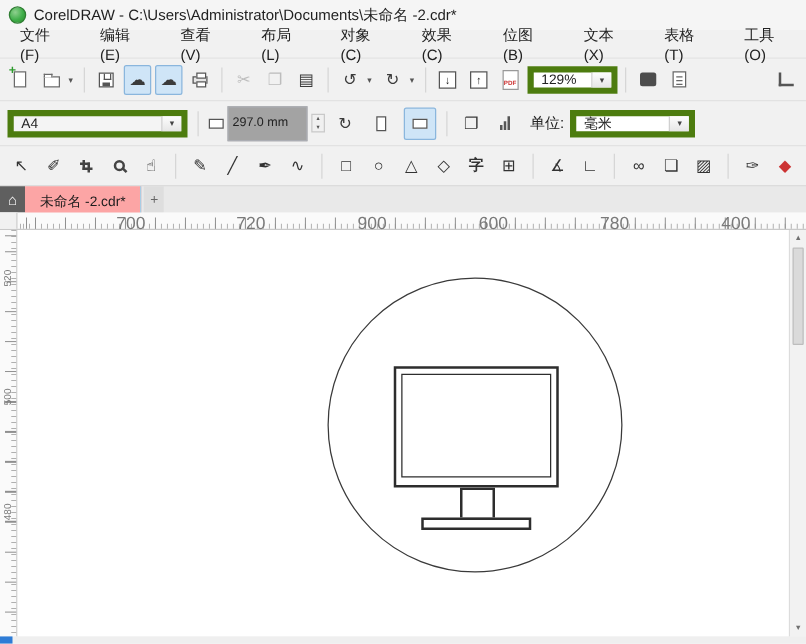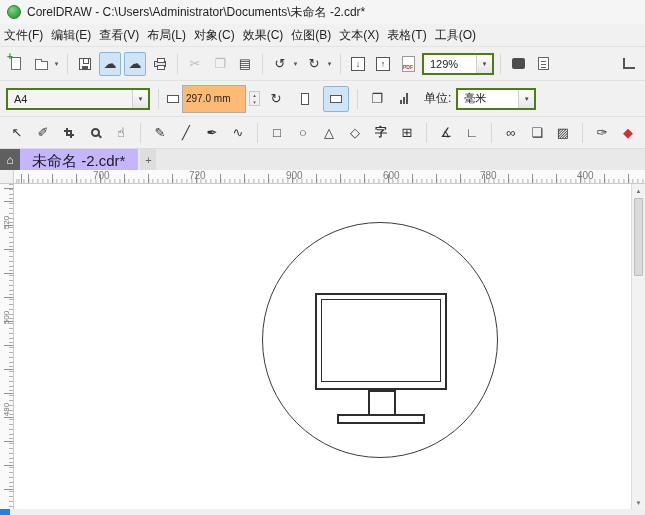--- a/index.html
+++ b/index.html
@@ -6,21 +6,21 @@
   html,body { width:645px; height:515px; overflow:hidden; }
   body { font-family:"Liberation Sans","DejaVu Sans",sans-serif; font-size:12px; background:#f1f1f1; color:#222; position:relative; }
 
   
   .titlebar { height:24px; display:flex; align-items:center; gap:6px; padding:0 7px; background:#f5f5f5; }
   .logo { width:14px; height:14px; border-radius:50%; background:radial-gradient(circle at 35% 32%, #8fd08f 0%, #3fae49 55%, #2e8b2e 100%); border:1px solid #2e7d32; flex:0 0 auto; }
   .title-text { font-size:12px; color:#1f1f1f; white-space:nowrap; }
 
   
   .menubar { height:22px; display:flex; align-items:center; background:#f1f1f1; }
-  .menu-item { padding:3px 4px; cursor:default; }
+  .menu-item { padding:3px 16px; cursor:default; }
 
   
   .toolbar { height:34px; display:flex; align-items:center; gap:3px; padding:0 5px; background:#f1f1f1; border-top:1px solid #e4e4e4; }
   .propbar { height:36px; display:flex; align-items:center; gap:5px; padding:0 6px; background:#f1f1f1; border-top:1px solid #e2e2e2; }
   .toolrow { height:32px; display:flex; align-items:center; gap:6px; padding:0 7px; background:#f1f1f1; border-top:1px solid #e2e2e2; }
   .sep { width:1px; height:20px; background:#d6d6d6; margin:0 3px; flex:0 0 auto; }
   .tb-btn { min-width:22px; height:24px; display:inline-flex; align-items:center; justify-content:center; color:#3b3b3b; font-size:13px; border:1px solid transparent; border-radius:2px; }
   .tb-btn.disabled { color:#bdbdbd; }
   .tb-btn.pressed { background:#cfe5f7; border-color:#8ab6dd; }
   .caret { font-size:7px; color:#555; width:9px; height:24px; display:inline-flex; align-items:center; justify-content:center; margin-left:-3px; }
@@ -46,55 +46,55 @@
   .icon-magnifier { width:9px; height:9px; border:2px solid #444; border-radius:50%; position:relative; }
   .icon-magnifier::after { content:""; position:absolute; width:5px; height:2px; background:#444; right:-4px; bottom:-2px; transform:rotate(45deg); }
   .icon-crop { width:10px; height:10px; position:relative; }
   .icon-crop::before { content:""; position:absolute; left:2px; top:0; bottom:2px; right:0; border-left:2px solid #444; border-bottom:2px solid #444; }
   .icon-crop::after { content:""; position:absolute; left:0; top:2px; bottom:0; right:2px; border-right:2px solid #444; border-top:2px solid #444; }
   .icon-bars { display:flex; align-items:flex-end; gap:1px; height:11px; }
   .icon-bars i { width:2px; background:#555; display:block; }
   .icon-bars i:nth-child(1){height:4px;} .icon-bars i:nth-child(2){height:7px;} .icon-bars i:nth-child(3){height:11px;}
 
   
-  .combo { height:22px; background:#fff; border:2px solid #4d7c0f; display:flex; align-items:center;justify-content:flex-end; }
+  .combo { height:22px; background:#fff; border:5px solid #4d7c0f; display:flex; align-items:center;justify-content:flex-end; }
   .combo .val { flex:1; padding:0 6px; font-size:11px; white-space:nowrap; overflow:hidden; }
   .combo .btn { width:16px; align-self:stretch; display:flex; align-items:center; justify-content:center; font-size:7px; color:#444; border-left:1px solid #d0d0d0; background:linear-gradient(#fdfdfd,#e6e6e6); }
   .combo.page-size { width:144px; background:#f4f4f4; }
   .combo.zoom { width:72px; }
-  .combo.units { width:80px; }
+  .combo.units { width:100px; }
 
   .dim-stack { display:flex; flex-direction:column; gap:2px; }
   .dim-row { display:flex; align-items:center; gap:3px; height:15px; }
   .pict-landscape { width:12px; height:8px; border:1px solid #555; background:#fff; flex:0 0 auto; }
   .pict-portrait { width:8px; height:12px; border:1px solid #555; background:#fff; flex:0 0 auto; }
-  .dim-input { width:64px; height:28px; background:#fdba74; border:1px solid #abadb3; font-size:10px; padding:0 3px; display:flex; align-items:center; }
+  .dim-input { width:64px; height:28px; background:#a3a3a3; border:1px solid #abadb3; font-size:10px; padding:0 3px; display:flex; align-items:center; }
   .spin { display:flex; flex-direction:column; width:11px; height:15px; border:1px solid #c9c9c9; background:#f0f0f0; }
   .spin span { flex:1; font-size:5px; line-height:6px; text-align:center; color:#555; }
 
   .pl-btn { width:26px; height:26px; display:flex; align-items:center; justify-content:center; border:1px solid transparent; border-radius:2px; }
   .pl-btn.active { background:#cfe5f7; border-color:#8ab6dd; }
   .units-label { font-size:12px; margin-left:4px; }
 
   
   .tool { width:22px; height:24px; display:inline-flex; align-items:center; justify-content:center; font-size:13px; color:#333; border-radius:2px; }
   .tool.cjk { font-size:12px; font-weight:bold; }
   .tool.red { color:#cc3333; }
 
   
   .tabrow { height:22px; display:flex; align-items:stretch; background:#e9e9e9; border-top:1px solid #dcdcdc; }
   .home-btn { width:20px; display:flex; align-items:center; justify-content:center; background:#5f5f5f; color:#fff; font-size:12px; }
-  .doc-tab { display:flex; align-items:center; padding:12px 12px; background:#c4b5fd; border-right:1px solid #a9cde4; font-size:15px; color:#1c1c1c; }
+  .doc-tab { display:flex; align-items:center; padding:12px 12px; background:#fca5a5; border-right:1px solid #a9cde4; font-size:11px; color:#1c1c1c; }
   .new-tab { width:16px; display:flex; align-items:center; justify-content:center; background:#dedede; color:#666; font-size:11px; margin-left:2px; }
 
   
   .ruler-h { height:14px; position:relative; background:#fafafa; border-bottom:1px solid #c9c9c9; }
   .ruler-h .rt-minor { position:absolute; bottom:0; left:14px; right:0; height:4px; background:repeating-linear-gradient(90deg,#b0b0b0 0,#b0b0b0 1px,transparent 1px,transparent 4.8px); background-position:4.4px 0; }
   .ruler-h .rt-major { position:absolute; bottom:0; left:14px; right:0; height:9px; background:repeating-linear-gradient(90deg,#8f8f8f 0,#8f8f8f 1px,transparent 1px,transparent 24px); background-position:14px 0; }
-  .rl { position:absolute; top:0; font-size:10px; color:#7a7a7a; }
+  .rl { position:absolute; top:0; font-size:14px; color:#7a7a7a; }
   .ruler-corner { position:absolute; left:0; top:0; width:14px; height:13px; background:#f1f1f1; border-right:1px solid #cfcfcf; }
 
   
   .main { height:325px; display:flex; }
   .ruler-v { width:14px; background:#fafafa; border-right:1px solid #c9c9c9; position:relative; flex:0 0 auto; }
   .ruler-v .rt-minor { position:absolute; right:0; top:0; bottom:0; width:4px; background:repeating-linear-gradient(180deg,#b0b0b0 0,#b0b0b0 1px,transparent 1px,transparent 4.8px); }
   .ruler-v .rt-major { position:absolute; right:0; top:0; bottom:0; width:9px; background:repeating-linear-gradient(180deg,#8f8f8f 0,#8f8f8f 1px,transparent 1px,transparent 24px); background-position:0 17px; }
   .rvl { position:absolute; left:-1px; width:14px; text-align:center; font-size:8px; color:#7a7a7a; transform:rotate(-90deg); }
 
   .canvas { flex:1; position:relative; background:#fff; overflow:hidden; }

